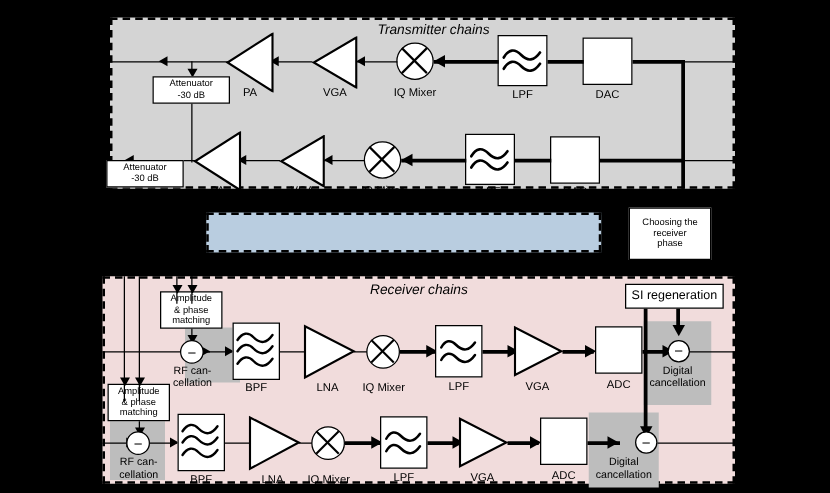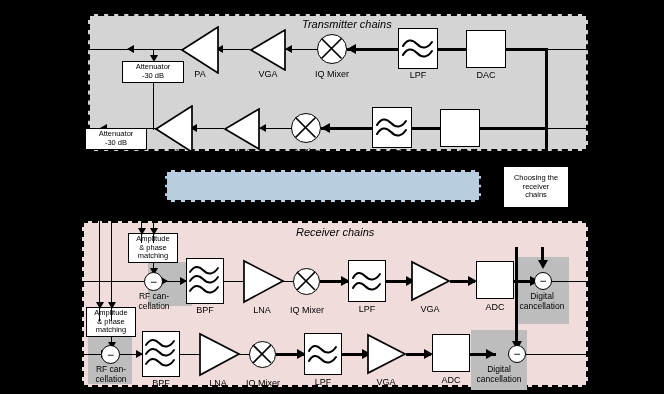--- a/index.html
+++ b/index.html
@@ -209,21 +209,21 @@
 
   <div class="wire wv-thick" style="left:588px;top:48px;height:103px;"></div>
   <div class="wire wv-thick" style="left:545px;top:48px;height:103px;"></div>
 
   <div class="region ref-region"></div>
 
   <div class="tbox" style="left:503px;top:166px;width:66px;height:42px;">
     <div>
       <div>Choosing the</div>
       <div>receiver</div>
-      <div>chains</div>
+      <div>phase</div>
     </div>
   </div>
 
   <div class="region rx-region"></div>
   <div class="region-title rx-title">Receiver chains</div>
 
   <div class="grayzone" style="left:148px;top:262px;width:44px;height:44px;"></div>
   <div class="grayzone" style="left:88px;top:336px;width:44px;height:48px;"></div>
   <div class="grayzone" style="left:515px;top:257px;width:54px;height:67px;"></div>
   <div class="grayzone" style="left:471px;top:330px;width:56px;height:60px;"></div>
@@ -314,20 +314,23 @@
   <div class="sub" style="left:534px;top:272px;width:18px;height:18px;">
     <span>−</span>
   </div>
   <div class="wire wh" style="left:552px;top:281px;width:36px;"></div>
 
   <div class="cap2" style="left:512px;top:292px;width:60px;">
     <div>Digital</div>
     <div>cancellation</div>
   </div>
 
+  <div class="tbox tbox-lg" style="left:500px;top:227px;width:79px;height:20px;">
+    <div>SI regeneration</div>
+  </div>
   <div class="wire wv-thick" style="left:541px;top:247px;height:17px;"></div>
   <div class="arr arr-db" style="left:538px;top:260px;"></div>
   <div class="wire wv-thick" style="left:515px;top:247px;height:99px;"></div>
   <div class="arr arr-db" style="left:512px;top:341px;"></div>
 
   <div class="wire wh" style="left:82px;top:354px;width:26px;"></div>
   <div class="arr arr-r" style="left:101px;top:350px;"></div>
 
   <div class="tbox" style="left:86px;top:307px;width:50px;height:30px;">
     <div>

